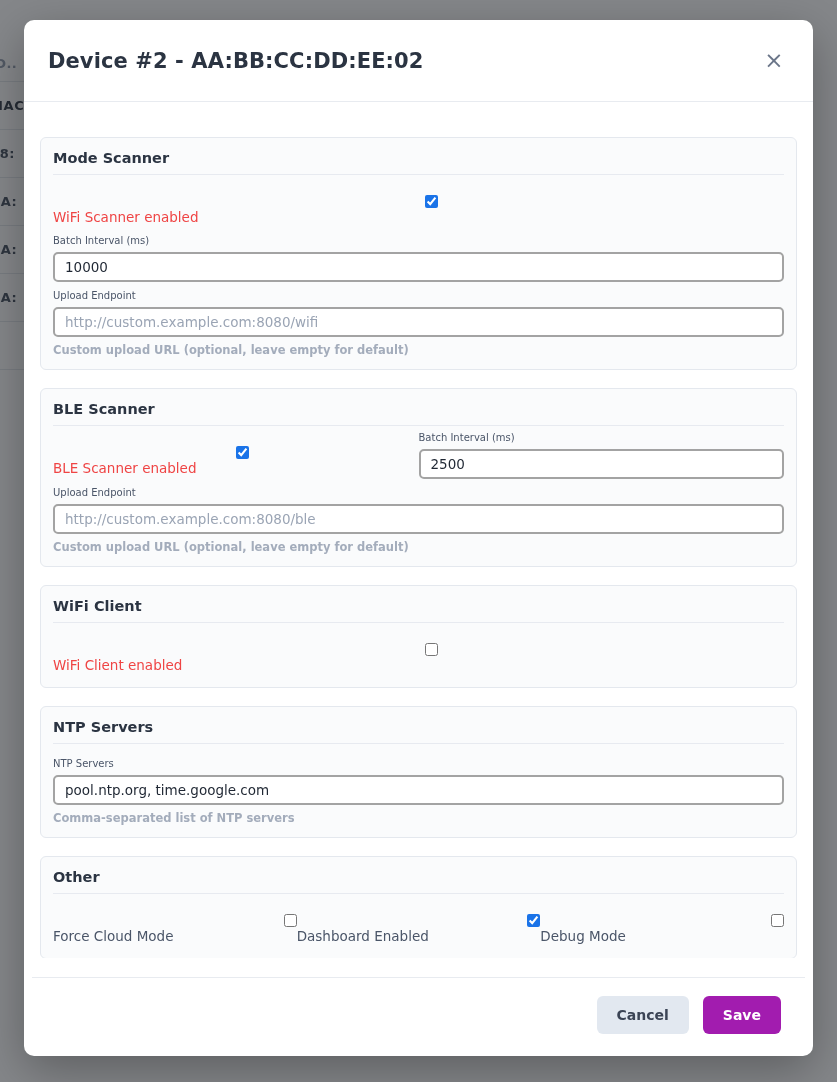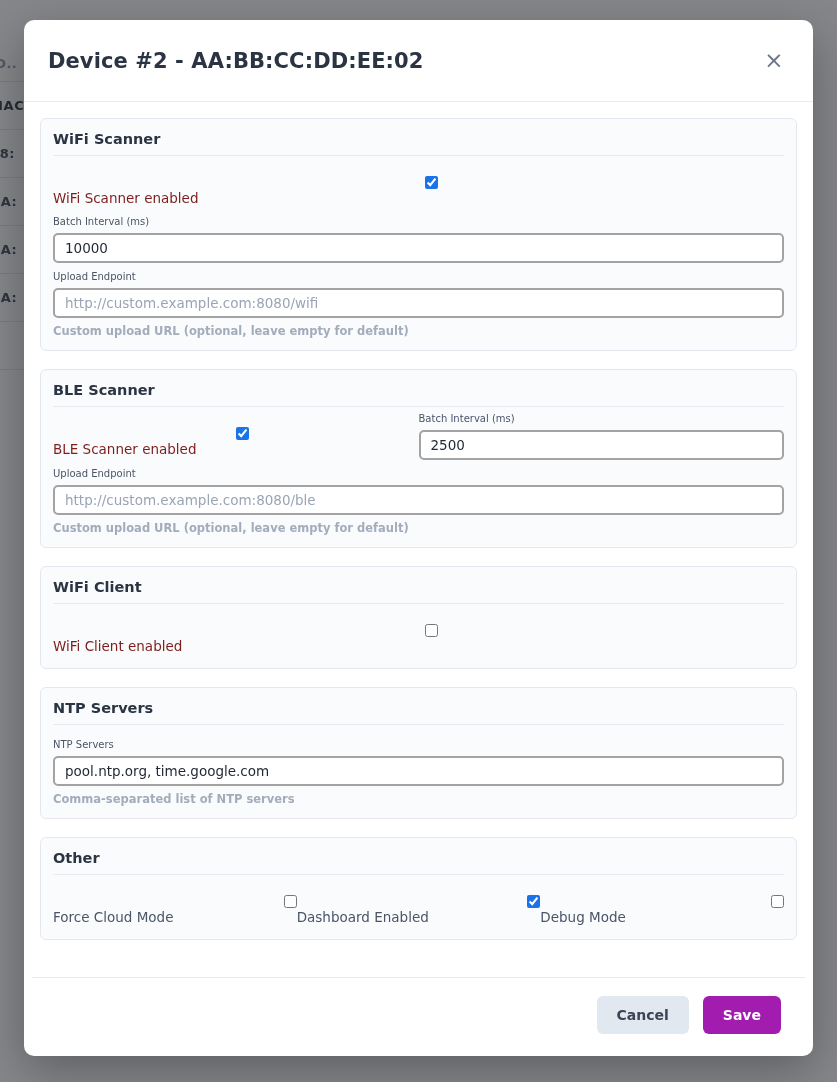--- a/index.html
+++ b/index.html
@@ -50,20 +50,21 @@
   
   #modal {
     position: absolute;
     left: 24px; top: 20px;
     width: 789px; height: 1036px;
     background: #ffffff;
     border-radius: 10px;
     box-shadow: 0 14px 48px rgba(0,0,0,0.30);
     display: flex; flex-direction: column;
     overflow: hidden;
+    gap: 19px;
   }
 
   .modal-header {
     height: 82px;
     flex: 0 0 82px;
     display: flex; align-items: center;
     padding: 0 24px;
     border-bottom: 1px solid #e8ebf0;
   }
   .modal-title {
@@ -145,21 +146,21 @@
   .check-field {
     position: relative;
     height: 46px;
     padding-top: 8px;
   }
   .check-label {
     position: absolute;
     left: 0;
     bottom: 2px;
     font-size: 13.5px;
-    color: #7f1d1d;
+    color: #ef4444;
     white-space: nowrap;
   }
   .chk {
     position: absolute;
     top: 14px;
     width: 13px; height: 13px;
     margin: 0;
     accent-color: #1a73e8;
     cursor: pointer;
   }
@@ -221,21 +222,21 @@
 <div id="modal">
 
   <div class="modal-header">
     <div class="modal-title">Device #2 - AA:BB:CC:DD:EE:02</div>
     <button class="close-btn">×</button>
   </div>
 
   <div class="modal-body">
 
     <div class="section">
-      <div class="section-title">WiFi Scanner</div>
+      <div class="section-title">Mode Scanner</div>
 
       <div class="check-field">
         <span class="check-label">WiFi Scanner enabled</span>
         <input type="checkbox" class="chk wifi-scan" checked="" style="">
       </div>
 
       <div class="field">
         <span class="field-label">Batch Interval (ms)</span>
         <input class="txt-input" type="text" value="10000" style="">
       </div>

